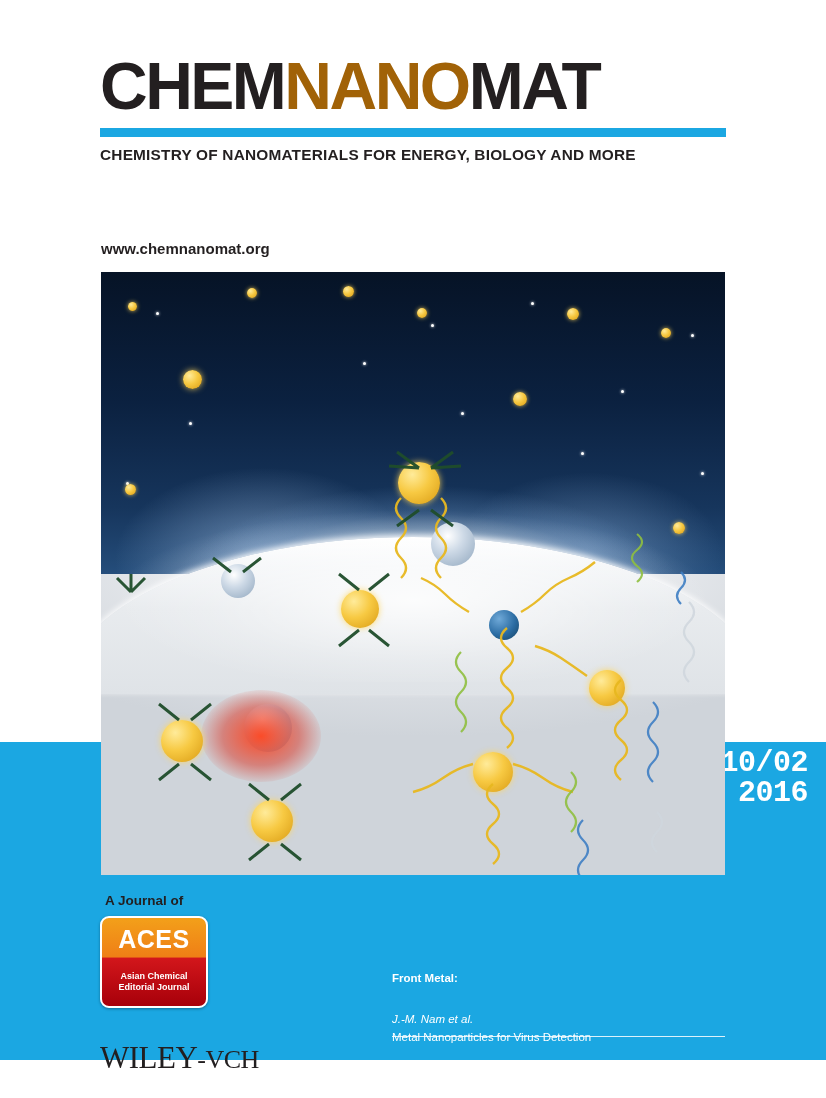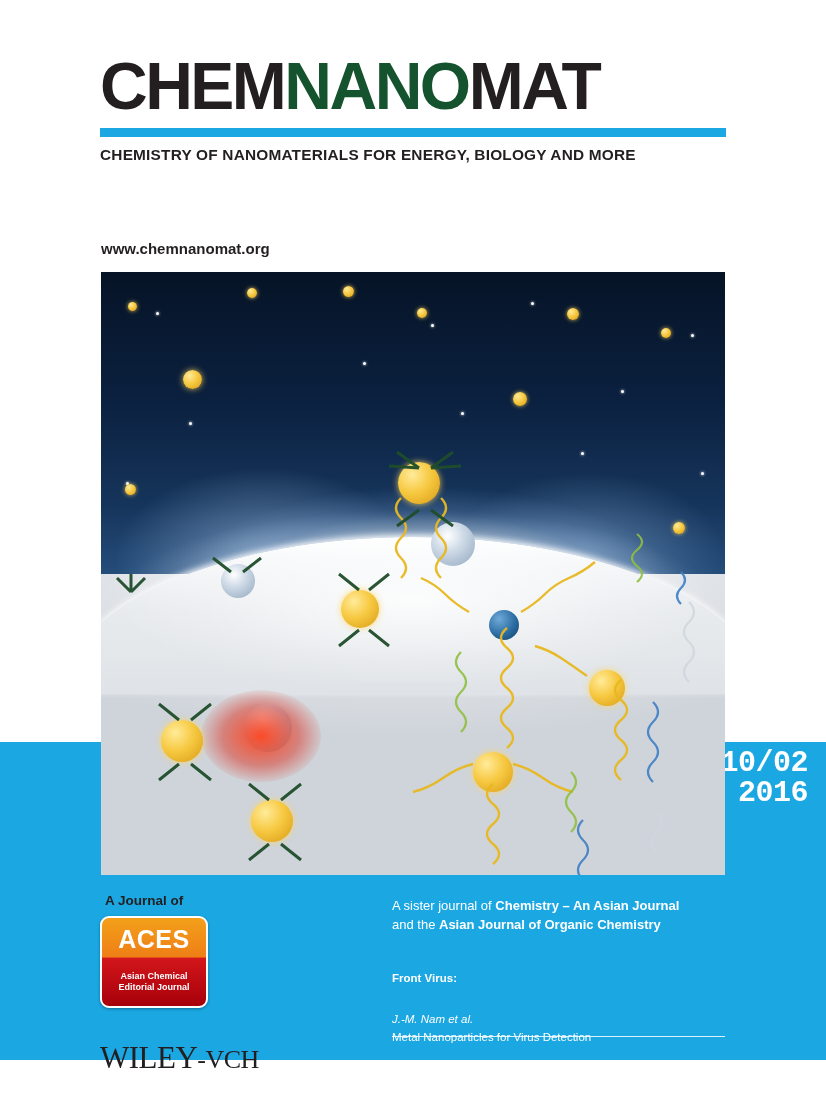--- a/index.html
+++ b/index.html
@@ -32,21 +32,21 @@
   .journal-title {
     font-size: 66px;
     font-weight: bold;
     letter-spacing: -2.5px;
     line-height: 0.95;
     color: #231f20;
     white-space: nowrap;
     font-family: "Liberation Sans", sans-serif;
   }
   .journal-title .blue {
-    color: #14532d;
+    color: #a16207;
   }
   .title-rule {
     margin-top: 10px;
     width: 626px;
     height: 9px;
     background: #1ba7e2;
   }
   .subtitle {
     margin-top: 9px;
     font-size: 15.4px;
@@ -358,27 +358,23 @@
   <div class="journal-of">A Journal of</div>
 
   <div class="aces-logo">
     <div class="aces-top">ACES</div>
     <div class="aces-bottom">
       <span>Asian Chemical</span>
       <span>Editorial Journal</span>
     </div>
   </div>
 
-  <div class="sister">
-    <span>A sister journal of </span><b>Chemistry – An Asian Journal</b><br>
-    <span>and the </span><b>Asian Journal of Organic Chemistry</b>
-  </div>
 
   <div class="frontcover">
-    <div class="fc-title">Front Virus:</div>
+    <div class="fc-title">Front Metal:</div>
     <div class="fc-authors">J.-M. Nam et al.</div>
     <div class="fc-desc">Metal Nanoparticles for Virus Detection</div>
   </div>
   <div class="fc-rule"></div>
 
   <div class="wiley"><span>WILEY</span><span class="small">-VCH</span></div>
 
 </div>
 
 </body></html>

